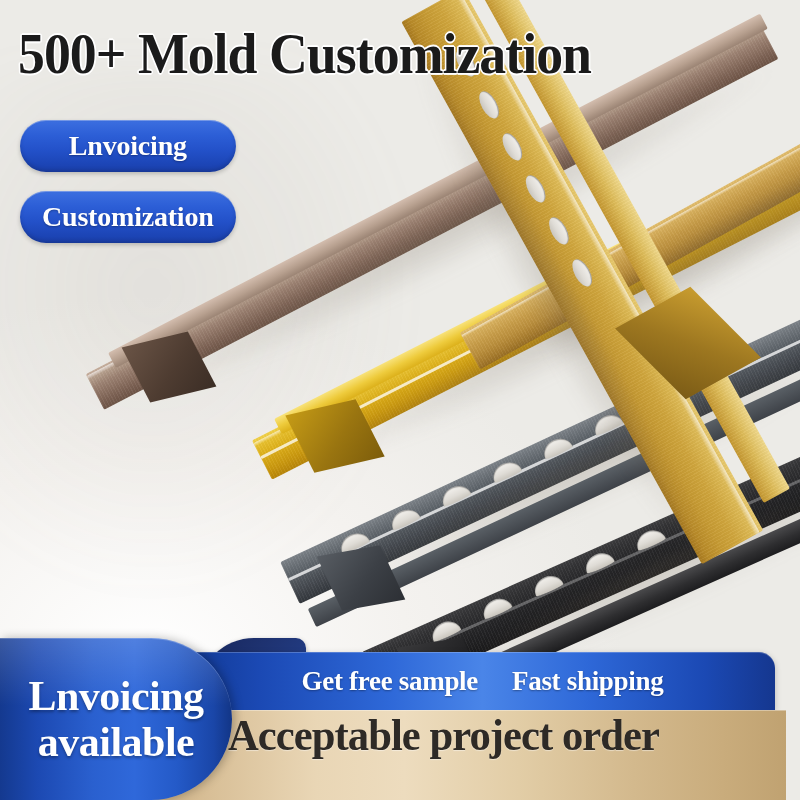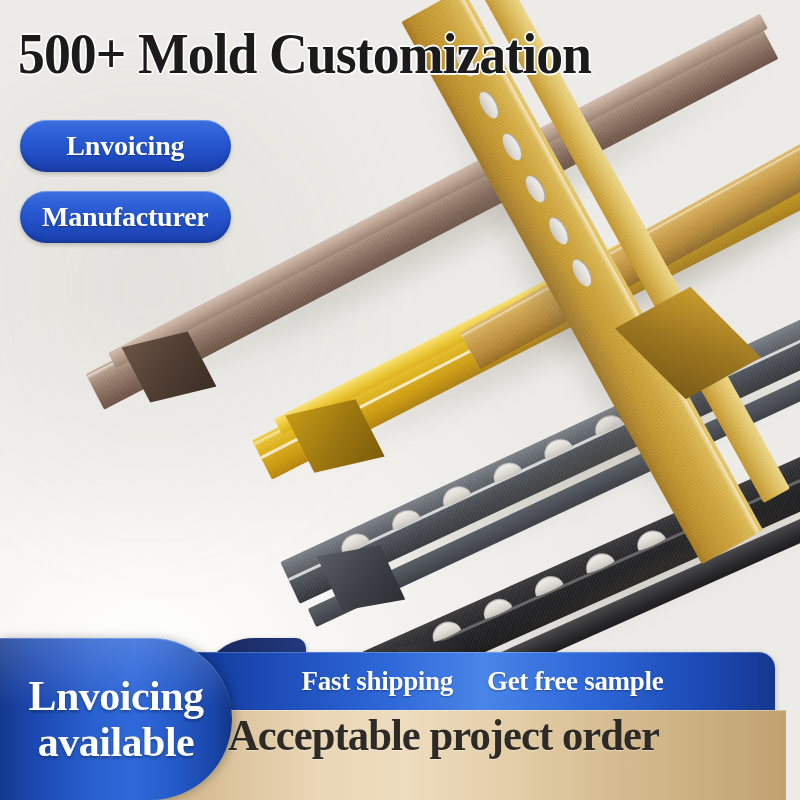--- a/index.html
+++ b/index.html
@@ -420,30 +420,30 @@
     <div class="brushed"></div>
   </div>
   <div class="cap" style="left:640px; top:300px; width:96px; height:86px; transform: rotate(61deg) skewY(-16deg);">
     <div class="inner" style="background:linear-gradient(150deg,#c89c2f 0%,#9d7720 50%,#7c5c16 100%);"></div>
   </div>
 
   <div class="headline">500+ Mold Customization</div>
 
   <div class="badges">
     <div class="badge">Lnvoicing</div>
-    <div class="badge">Manufacturer</div>
+    <div class="badge">Customization</div>
   </div>
 
   <div class="banner">
 
     <div class="ribbon-fold"></div>
 
     <div class="blue-strip">
+      <span>Get free sample</span>
       <span>Fast shipping</span>
-      <span>Get free sample</span>
     </div>
 
     <div class="gold-band">
       <div class="label">Acceptable project order</div>
     </div>
 
     <div class="left-panel">
       <div class="sheen"></div>
       <div class="pl">Lnvoicing</div>
       <div class="pl">available</div>

